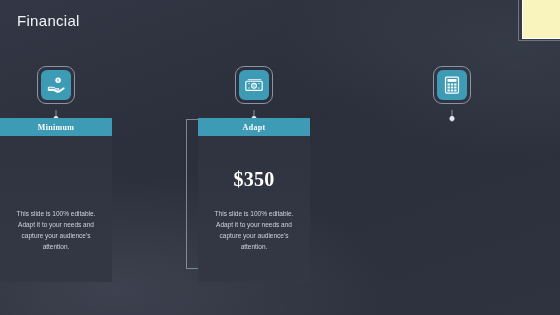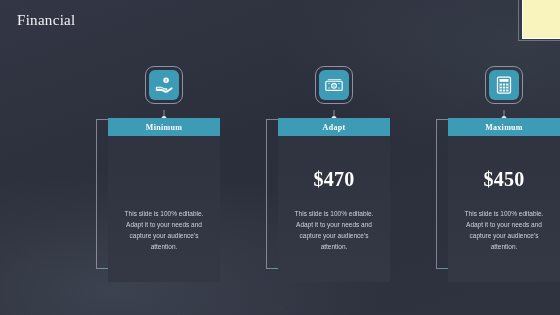--- a/index.html
+++ b/index.html
@@ -45,35 +45,35 @@
     border-left: 1px solid rgba(255,255,255,0.30);
     border-bottom: 1px solid rgba(255,255,255,0.30);
     box-sizing: border-box;
   }
 
   
   .page-title {
     position: absolute;
     left: 17px;
     top: 12px;
-    font-family: Liberation Serif, serif;
+    font-family: Liberation Sans, sans-serif;
     font-size: 15px;
     letter-spacing: 0.3px;
     color: #f2f3f6;
   }
 
   
   .columns {
     position: absolute;
     left: 0;
     top: 66px;
     width: 560px;
     display: flex;
-    justify-content: flex-end;
-    gap: 58px;
+    justify-content: flex-start;
+    gap: 86px;
   }
 
   .column {
     position: relative;
     width: 112px;
   }
 
   
   .icon-wrap {
     position: relative;
@@ -273,21 +273,21 @@
       <div class="connector"></div>
       <div class="connector-dot"></div>
 
       <div class="card">
         <div class="card-outline"></div>
         <div class="card-outline-glow"></div>
         <div class="card-panel"></div>
         <div class="card-header">
           <span class="card-header-label">Adapt</span>
         </div>
-        <div class="card-price">$470</div>
+        <div class="card-price">$350</div>
         <div class="card-desc">This slide is 100% editable. Adapt it to your needs and capture your audience's attention.</div>
       </div>
     </div>
 
     <div class="column">
       <div class="icon-wrap">
         <div class="icon-frame">
           <div class="icon-tile">
             <svg width="20" height="20" viewBox="0 0 24 24">
               <rect x="4.2" y="2.4" width="15.6" height="19.2" rx="1.6" fill="none" stroke="#ffffff" stroke-width="1.5"></rect>
@@ -303,29 +303,19 @@
                 <rect x="10.6" y="17.4" width="2.8" height="2.4"></rect>
                 <rect x="14.6" y="17.4" width="2.8" height="2.4"></rect>
               </g>
             </svg>
           </div>
         </div>
       </div>
       <div class="connector"></div>
       <div class="connector-dot"></div>
 
-      <div class="card">
-        <div class="card-outline"></div>
-        <div class="card-outline-glow"></div>
-        <div class="card-panel"></div>
-        <div class="card-header">
-          <span class="card-header-label">Maximum</span>
-        </div>
-        <div class="card-price">$450</div>
-        <div class="card-desc">This slide is 100% editable. Adapt it to your needs and capture your audience's attention.</div>
-      </div>
     </div>
 
   </div>
 
   <div class="page-number">81</div>
 
 </div>
 
 </body></html>

